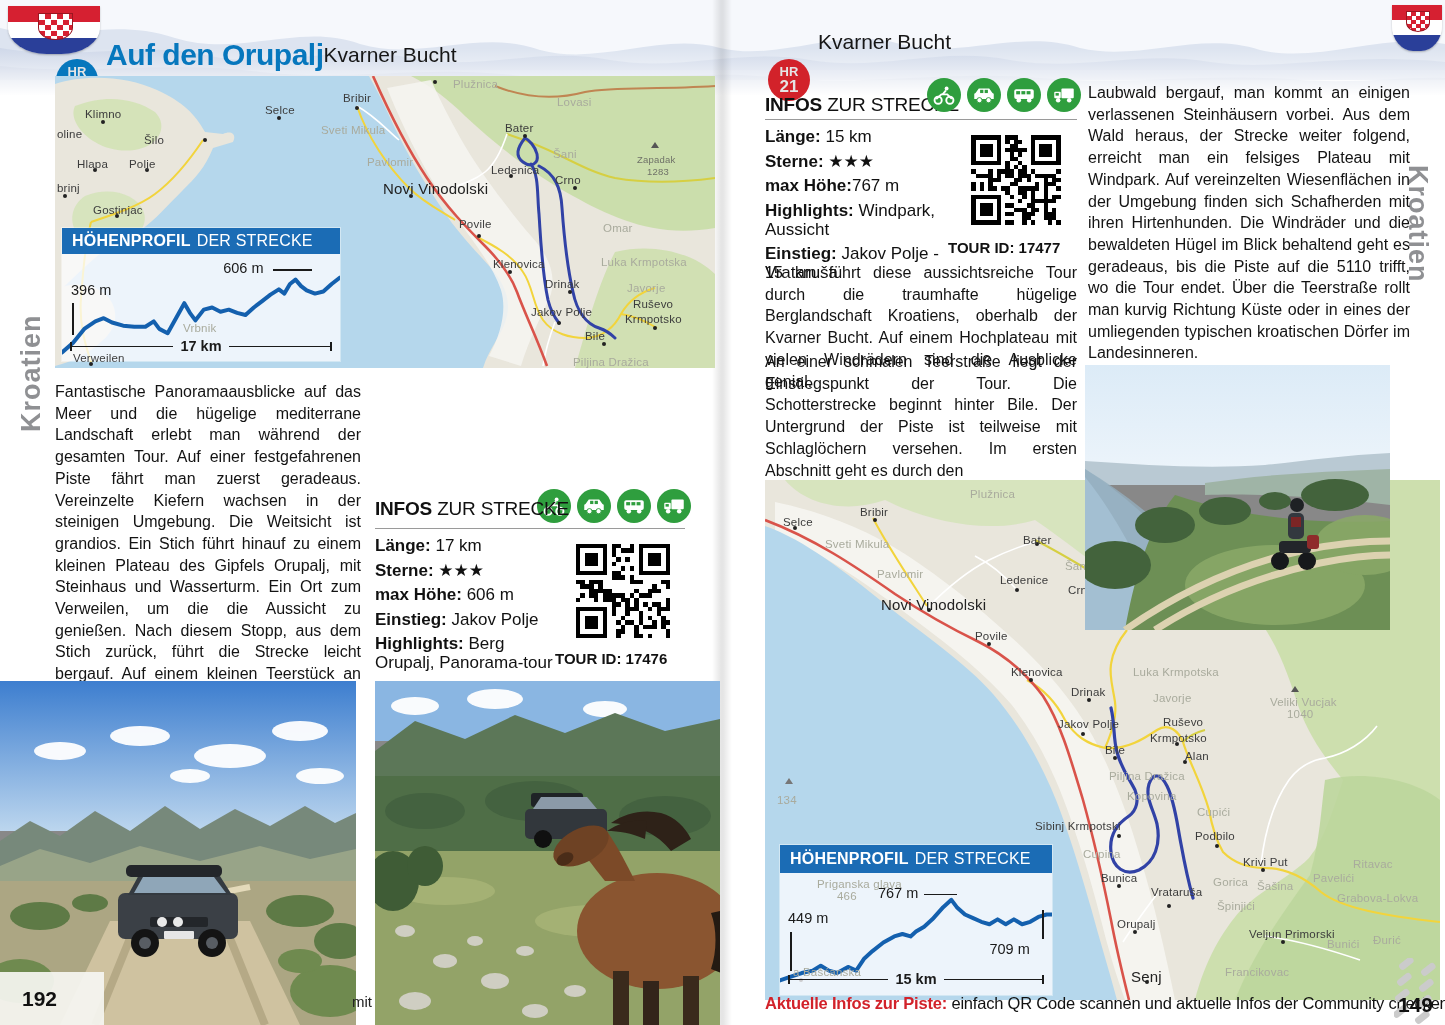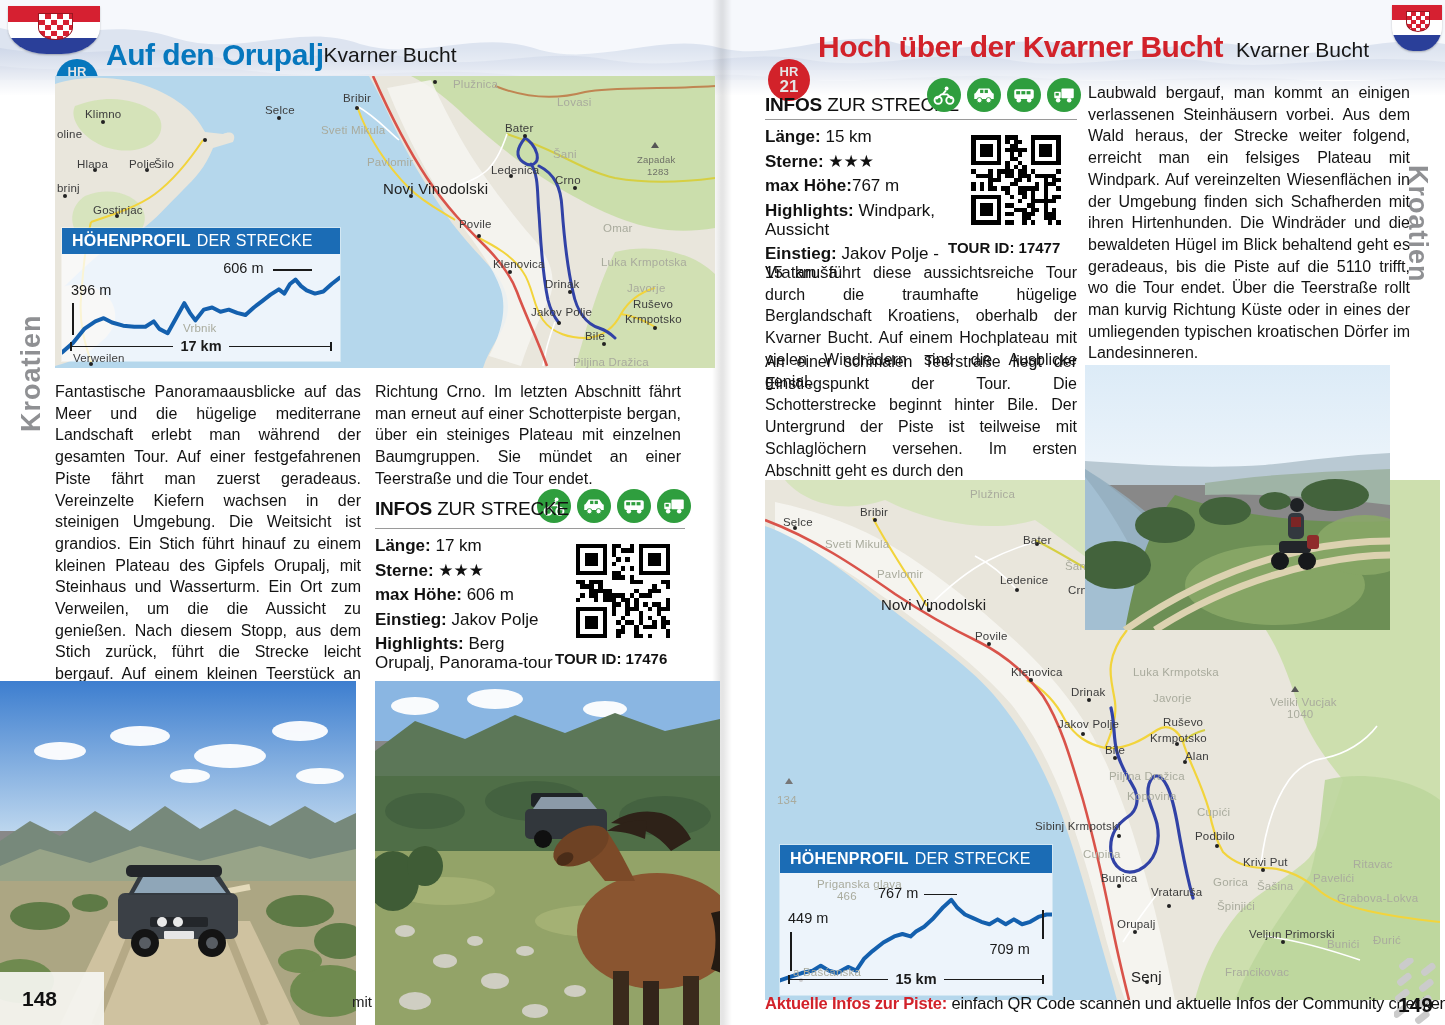--- a/index.html
+++ b/index.html
@@ -174,21 +174,21 @@
           <div class="et"></div>
             <div class="ln"></div>
           <span class="lab">17 km</span>
           <div class="ln"></div>
             <div class="et"></div>
         </div>
       </div>
     </div>
   <span class="map-label" style="left: 30px; top: 32px;">Klimno</span>
       <span class="map-label" style="left: 2px; top: 52px;">oline</span>
-      <span class="map-label" style="left: 99px; top: 58px; margin-top: 24px;">Šilo</span>
+      <span class="map-label" style="left: 89px; top: 58px;">Šilo</span>
       <span class="map-label" style="left: 22px; top: 82px;">Hlapa</span>
       <span class="map-label" style="left: 74px; top: 82px;">Polje</span>
       <span class="map-label" style="left: 2px; top: 106px;">brinj</span>
       <span class="map-label" style="left: 38px; top: 128px;">Gostinjac</span>
       <span class="map-label" style="left: 18px; top: 276px;">Verweilen</span>
       <span class="map-label faded" style="left: 128px; top: 246px;">Vrbnik</span>
       <span class="map-label" style="left: 210px; top: 28px;">Selce</span>
       <span class="map-label" style="left: 288px; top: 16px;">Bribir</span>
       <span class="map-label faded" style="left: 266px; top: 48px;">Sveti Mikula</span>
       <span class="map-label faded" style="left: 312px; top: 80px;">Pavlomir</span>
@@ -208,21 +208,20 @@
       <span class="map-label" style="left: 490px; top: 202px;">Drinak</span>
       <span class="map-label faded" style="left: 572px; top: 206px;">Javorje</span>
       <span class="map-label" style="left: 476px; top: 230px;">Jakov Polje</span>
       <span class="map-label" style="left: 578px; top: 222px;">Ruševo</span>
       <span class="map-label" style="left: 570px; top: 237px;">Krmpotsko</span>
       <span class="map-label" style="left: 530px; top: 254px;">Bile</span>
       <span class="map-label faded" style="left: 518px; top: 280px;">Piljina Dražica</span>
     </div>
 
   <div class="abs col" style="left:55px;top:381px;width:306px;">Fantastische Panoramaausblicke auf das Meer und die hügelige mediterrane Landschaft erlebt man während der gesamten Tour. Auf einer festgefahrenen Piste fährt man zuerst geradeaus. Vereinzelte Kiefern wachsen in der steinigen Umgebung. Die Weitsicht ist grandios. Ein Stich führt hinauf zu einem kleinen Plateau des Gipfels Orupalj, mit Steinhaus und Wasserturm. Ein Ort zum Verweilen, um die die Aussicht zu genießen. Nach diesem Stopp, aus dem Stich zurück, führt die Strecke leicht bergauf. Auf einem kleinen Teerstück an ein paar Häusergruppen vorbei weiter in</div>
-  <div class="abs col" style="left:375px;top:381px;width:306px;">Richtung Crno. Im letzten Abschnitt fährt man erneut auf einer Schotterpiste bergan, über ein steiniges Plateau mit einzelnen Baumgruppen. Sie mündet an einer Teerstraße und die Tour endet.</div>
 
   <div class="abs vicons" style="left:537px;top:489px;">
     <div class="vic" style="background:#2f9e3e;">
       <svg width="26" height="26" viewBox="0 0 40 40">
           <g stroke="#fff" stroke-width="3" fill="none">
             <circle cx="11" cy="28" r="5.5"></circle>
             <circle cx="29" cy="28" r="5.5"></circle>
             <path d="M8,26 L16,19 L25,19 L32,26"></path>
             <path d="M18,19 L23,13"></path>
           </g>
@@ -588,39 +587,38 @@
         <path d="M236,142 C250,132 268,128 286,132 C300,136 310,146 316,158 L296,170 C282,152 262,144 236,142 Z" fill="#2e2218"></path>
         <path d="M232,150 C244,142 258,138 272,140 L270,158 C256,152 244,150 232,150 Z" fill="#2e2218"></path>
         <rect x="238" y="290" width="16" height="54" fill="#3a2a1c"></rect>
         <rect x="268" y="300" width="16" height="44" fill="#33241a"></rect>
         <rect x="308" y="295" width="16" height="49" fill="#3a2a1c"></rect>
         <path d="M345,230 C352,250 352,274 346,292 L336,288 C342,270 342,248 336,232 Z" fill="#241a12"></path>
       </g>
     </svg>
   </div>
   <div class="abs pnbox" style="left:0;top:972px;width:104px;height:53px;">
-    <span class="pageno">148</span>
+    <span class="pageno">192</span>
   </div>
   <span class="abs fragment" style="left:352px;top:993px;">mit</span>
 
   <div class="abs flag" style="left:1392px;top:5px;width:50px;height:46px;">
     <div class="st red"></div>
     <div class="st white"></div>
     <div class="st blue"></div>
     <div class="crest" style="left:14px;top:6px;width:22px;height:19px;background-size:9px 8px;"></div>
   </div>
 
   <div class="abs side" style="left:1402px;top:165px;height:300px;display:flex;align-items:center;">Kroatien</div>
 
   <div class="abs badge" style="left:768px;top:27px;background:#d2222a;">
     <span class="l1">HR</span>
     <span class="l2">21</span>
   </div>
   <div class="abs" style="left:818px;top:30px;display:flex;align-items:baseline;gap:13px;">
-    <span class="title" style="color:#d2222a;">Hoch über der Kvarner Bucht</span>
     <span class="subtitle">Kvarner Bucht</span>
   </div>
 
   <div class="abs infohead" style="left:765px;top:94px;">
     <b>INFOS</b><span> ZUR STRECKE</span>
   </div>
   <div class="abs vicons" style="left:927px;top:78px;">
     <div class="vic" style="background:#2f9e3e;">
       <svg width="26" height="26" viewBox="0 0 40 40">
           <g stroke="#fff" stroke-width="3" fill="none">

